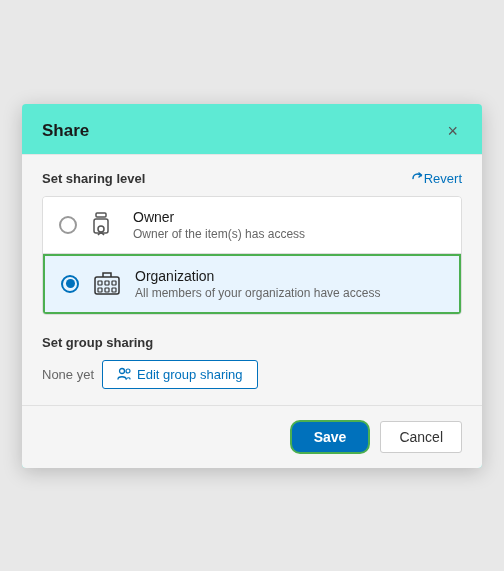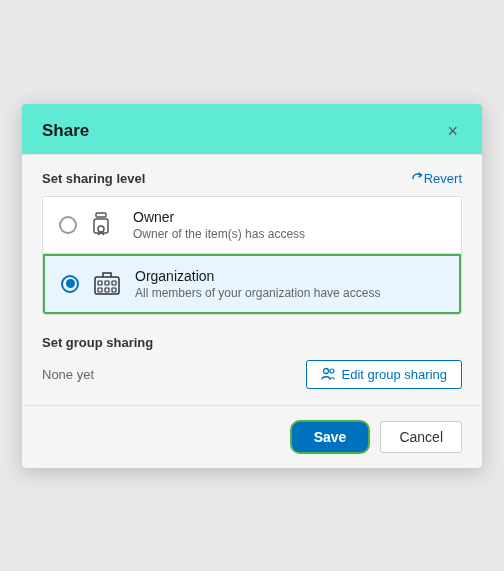--- a/index.html
+++ b/index.html
@@ -136,37 +136,37 @@
     }
     .group-section-label {
       font-size: 13px;
       font-weight: 600;
       color: #333;
       margin-bottom: 10px;
     }
     .group-row {
       display: flex;
       align-items: center;
-      justify-content: space-between;
     }
     .none-yet {
       font-size: 13px;
       color: #666;
     }
     .edit-group-btn {
       background: #fff;
       border: 1px solid #0071bc;
       color: #0071bc;
       cursor: pointer;
       font-size: 13px;
       padding: 6px 14px;
       border-radius: 3px;
       display: flex;
       align-items: center;
       gap: 6px;
+      margin-left: 8px;
     }
     .dialog-footer {
       display: flex;
       align-items: center;
       justify-content: flex-end;
       gap: 10px;
       padding: 14px 20px;
       background: #f5f5f5;
       border-top: 1px solid #e0e0e0;
     }

